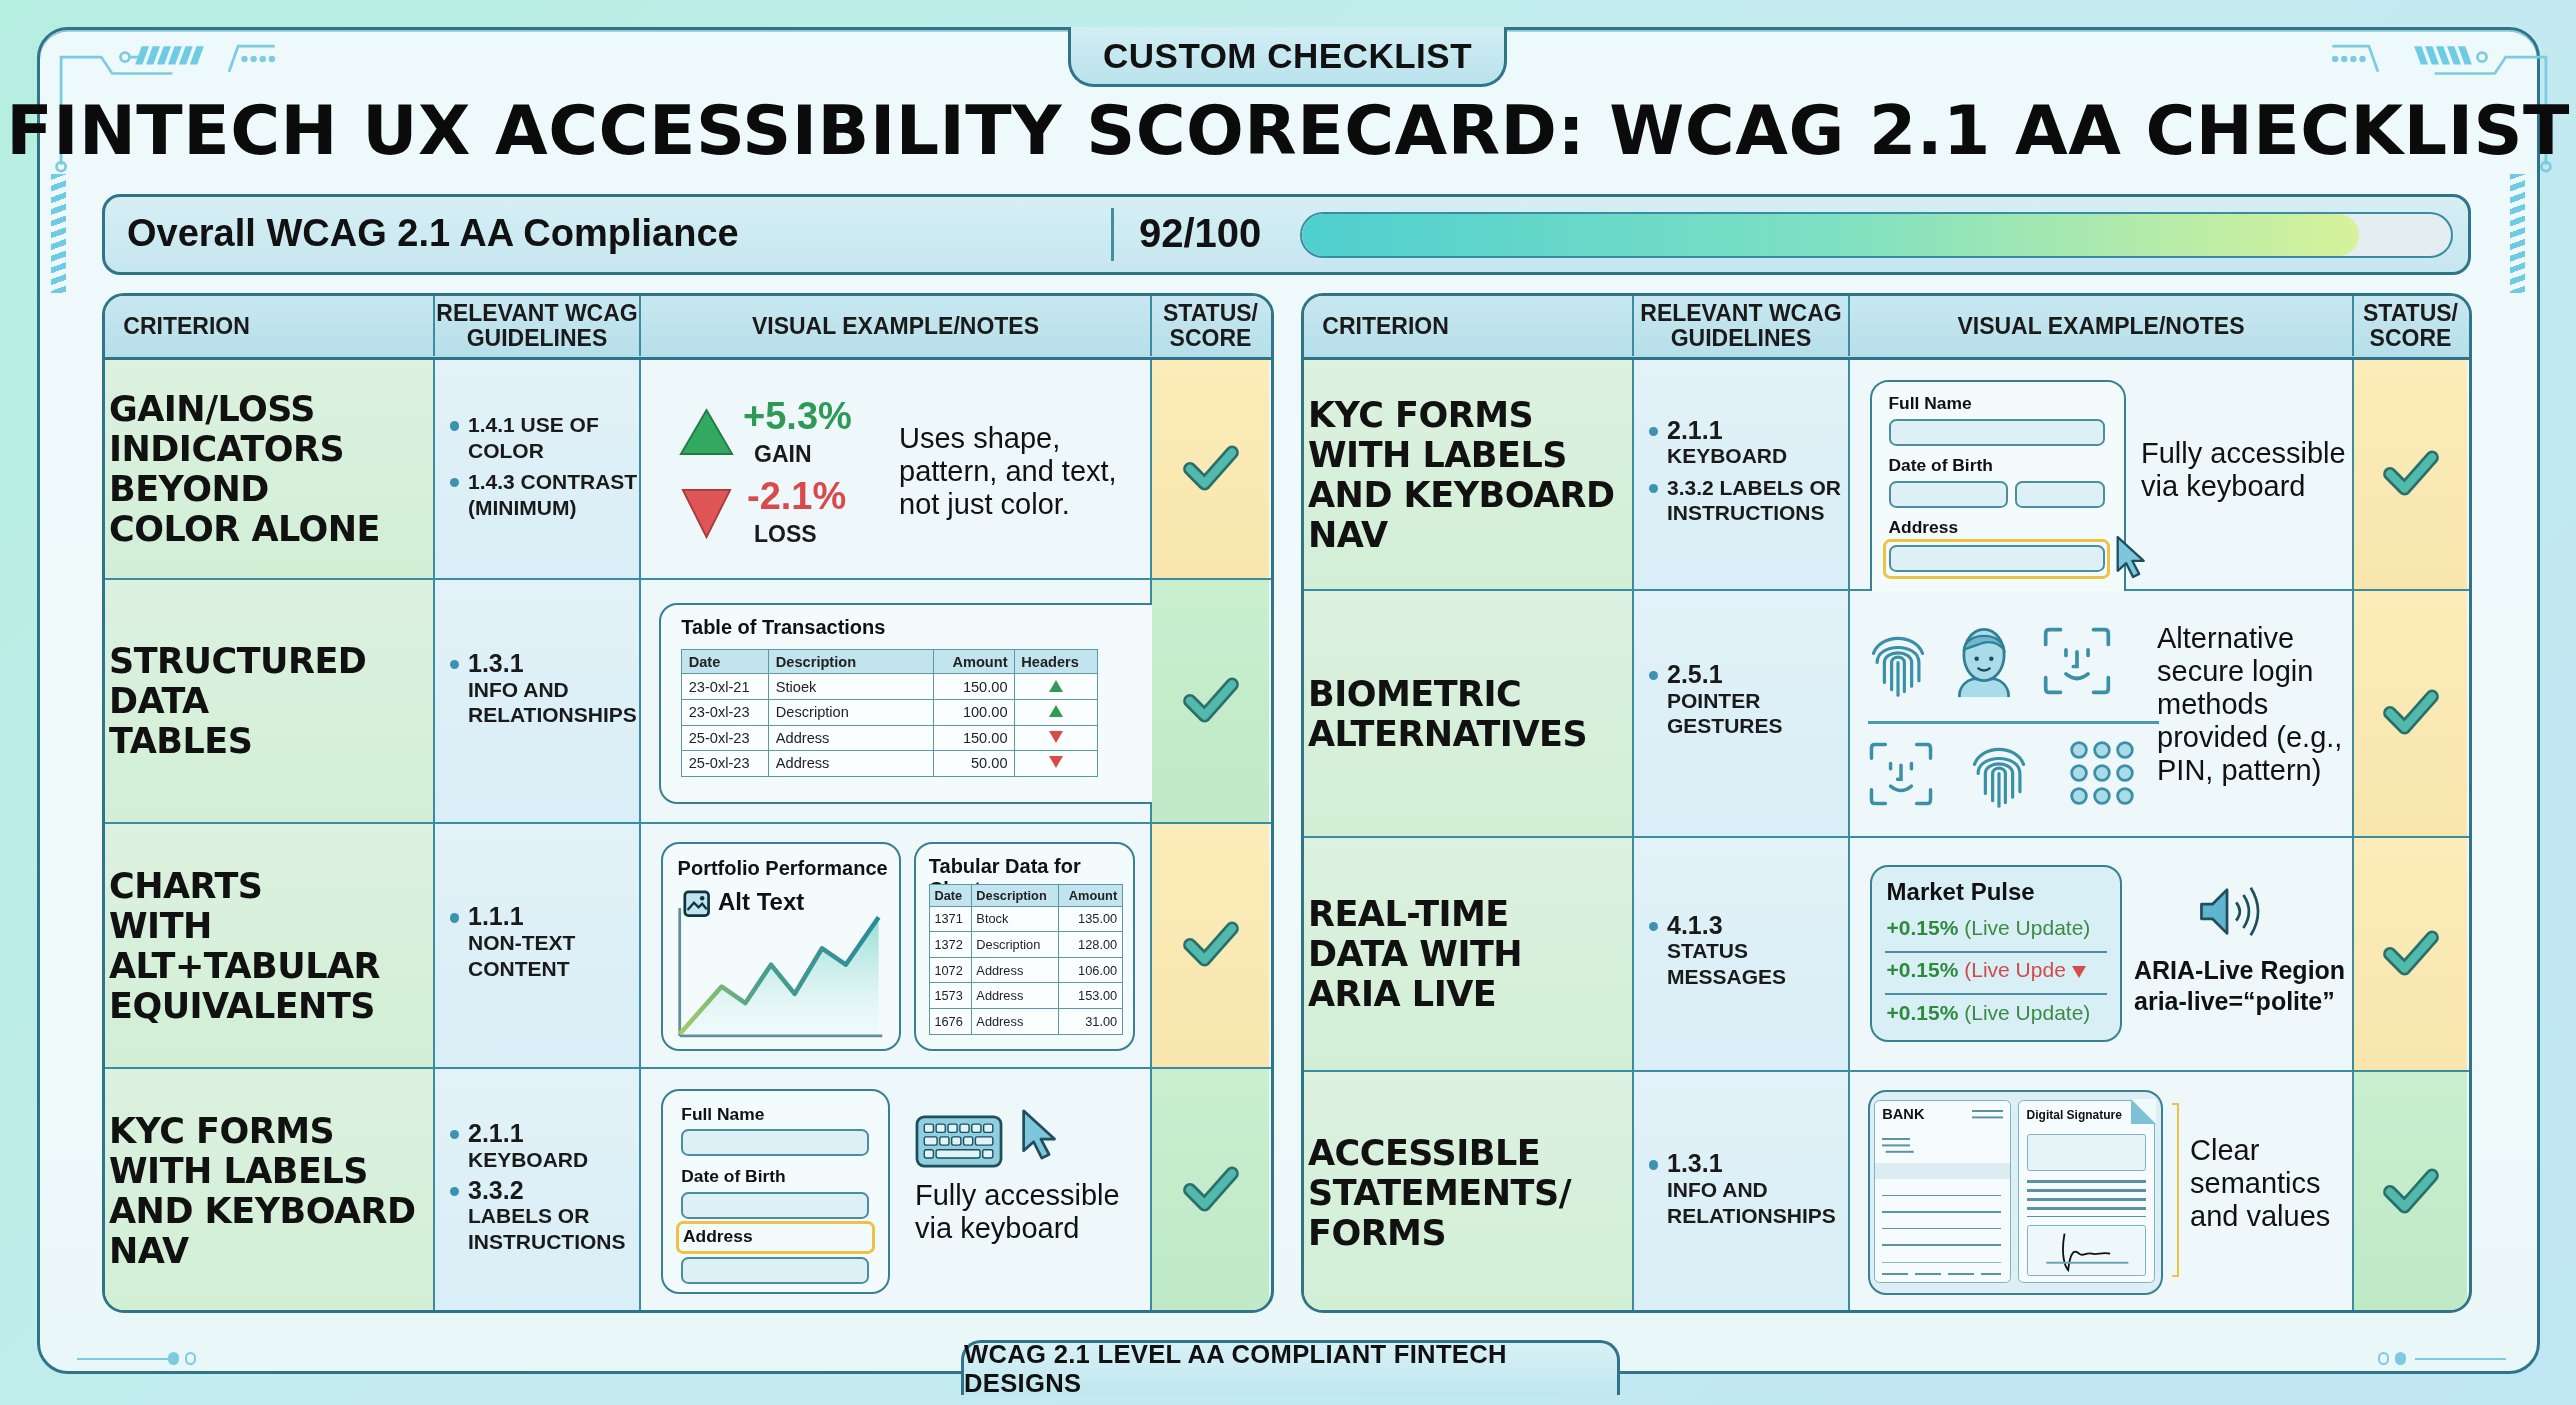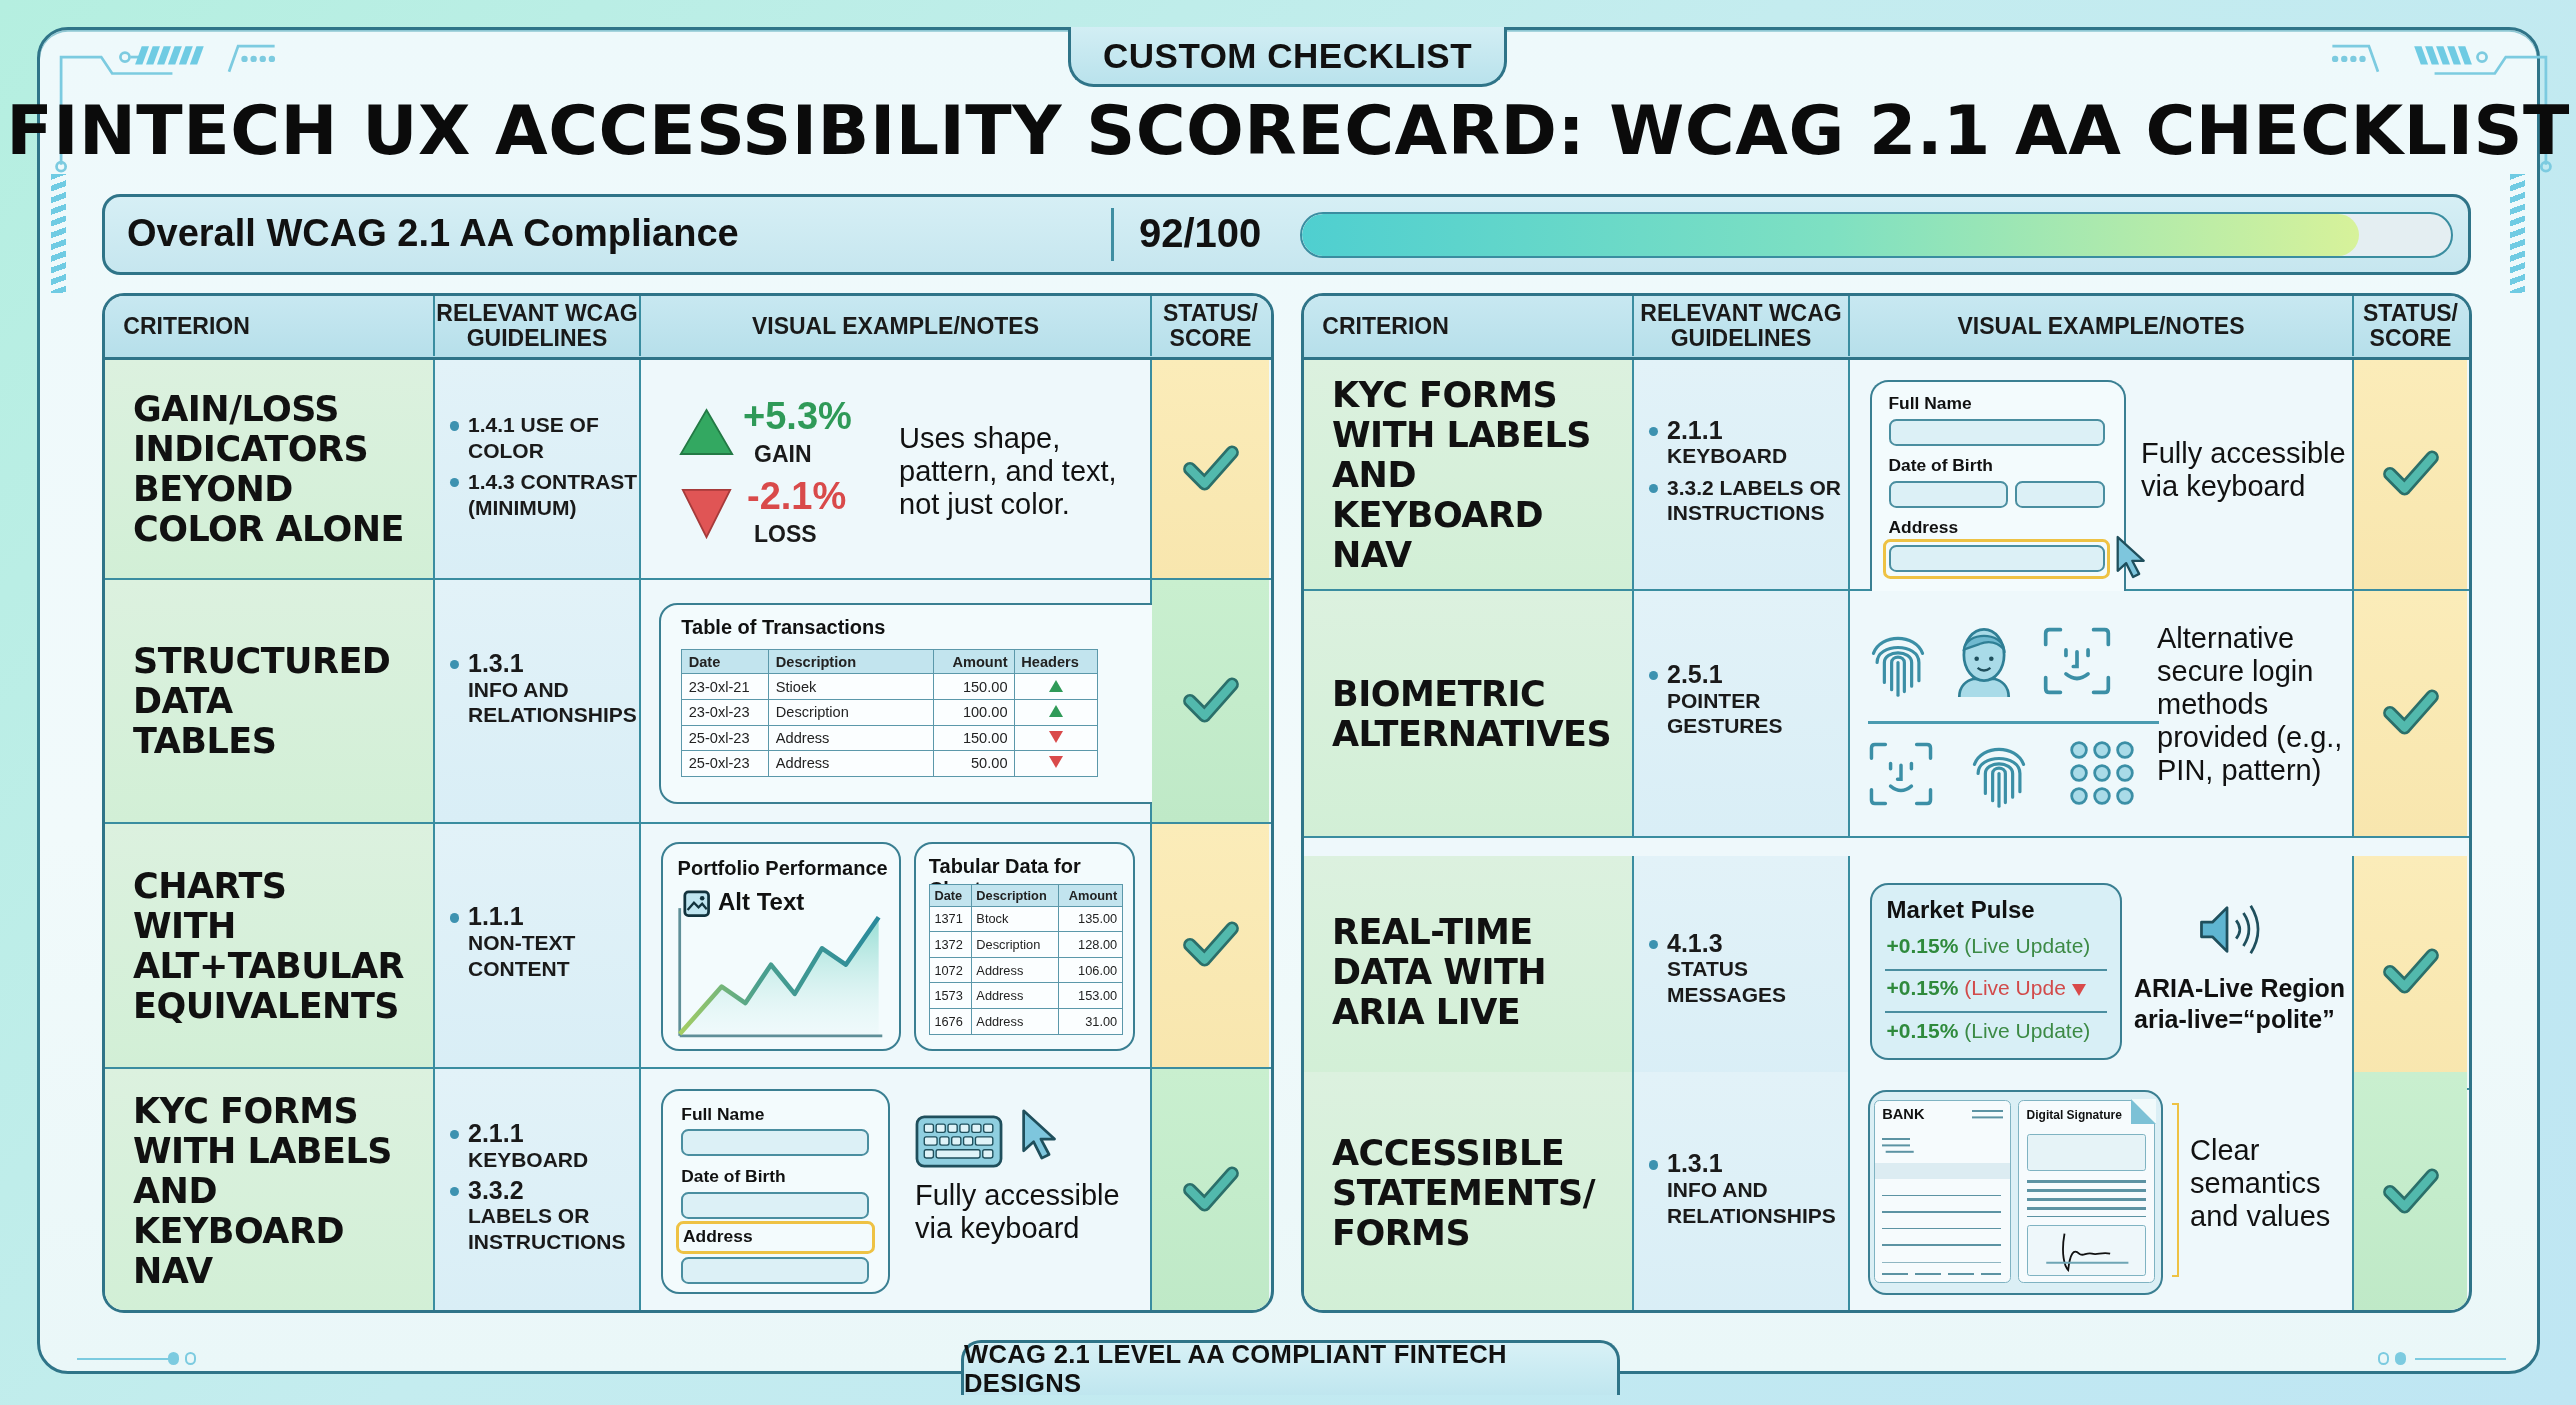--- a/index.html
+++ b/index.html
@@ -82,21 +82,21 @@
     border-right: 2.7px solid #3a8da0;
   }
   .th.first { justify-content: flex-start; padding-left: 18.3px; }
   .th.last { border-right: none; }
   .row {
     position: absolute; left: 0; right: 0;
     border-bottom: 2.7px solid #3a8da0;
   }
   .row.last { border-bottom: none; }
   .cell { position: absolute; top: 0; bottom: 0; border-right: 2.7px solid #3a8da0; }
-  .cell.c-crit { background: linear-gradient(180deg, #dcf1df, #d2efd6); display: flex; align-items: center; padding-left: 28px; }
+  .cell.c-crit { background: linear-gradient(180deg, #dcf1df, #d2efd6); display: flex; align-items: center; padding-left: 4px; }
   .cell.c-guide { background: linear-gradient(180deg, #e2f2f8, #d9eef6); display: flex; align-items: center; padding-left: 11px; }
   .cell.c-vis { background: #eef8fb; }
   .cell.c-stat { border-right: none; display: flex; align-items: center; justify-content: center; }
   .stat-yellow { background: linear-gradient(180deg, #fbecb9, #f8e6ae); }
   .stat-green { background: linear-gradient(180deg, #c9efcf, #bfe9c7); }
   .crit-text { font-weight: 700; font-size: 35px; line-height: 40px; color: #111; font-family: "DejaVu Sans", sans-serif; letter-spacing: -0.5px; }
   .guide-list { list-style: none; }
   .guide-list li { position: relative; padding-left: 22px; font-weight: 700; font-size: 21px; line-height: 25.6px; color: #1a1a1a; margin-bottom: 5.5px; }
   .guide-list li .num { display: block; font-size: 25px; }
   .guide-list li::before {
@@ -561,21 +561,21 @@
       <div class="note" style="left:295px;top:31px;width:201px;margin-left:12px;">Alternative secure login methods provided (e.g., PIN, pattern)</div>
     </div>
     <div class="cell c-stat stat-yellow" style="left:1050px;width:113px;">
       <span class="check"><svg viewBox="0 0 70 70">
             <path d="M12 36 L28 52 L58 18" fill="none" stroke="#2b6f6a" stroke-width="15" stroke-linecap="round" stroke-linejoin="round"></path>
             <path d="M12 36 L28 52 L58 18" fill="none" stroke="#52b9ad" stroke-width="9" stroke-linecap="round" stroke-linejoin="round"></path>
           </svg></span>
     </div>
   </div>
 
-  <div class="row" style="top:560px;height:234px;">
+  <div class="row" style="top:542px;height:234px;">
     <div class="cell c-crit" style="left:0;width:330px;">
       <div class="crit-text" style="width:311px;">REAL-TIME DATA WITH ARIA LIVE</div>
     </div>
     <div class="cell c-guide" style="left:330px;width:216px;">
       <ul class="guide-list">
         <li>
             <span class="num">4.1.3</span>
             <span style="display:block;width:110px;">STATUS MESSAGES</span>
           </li>
       </ul>

